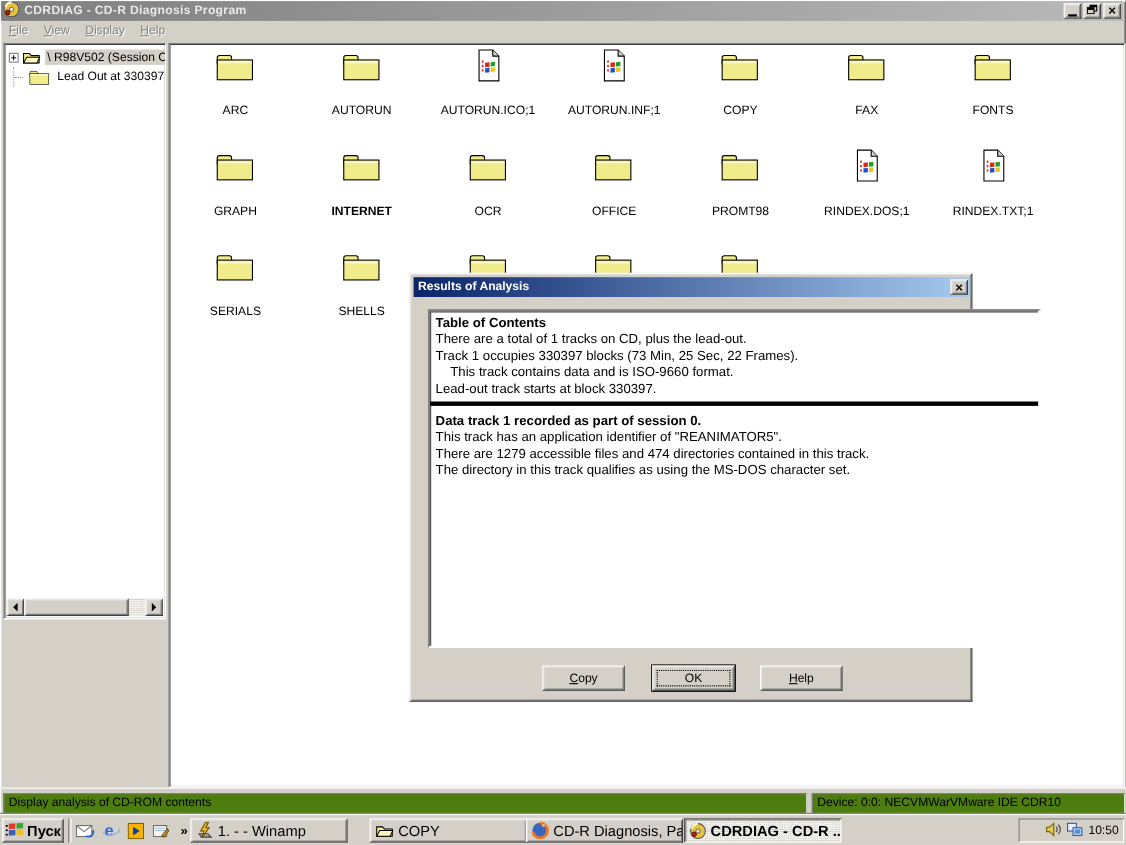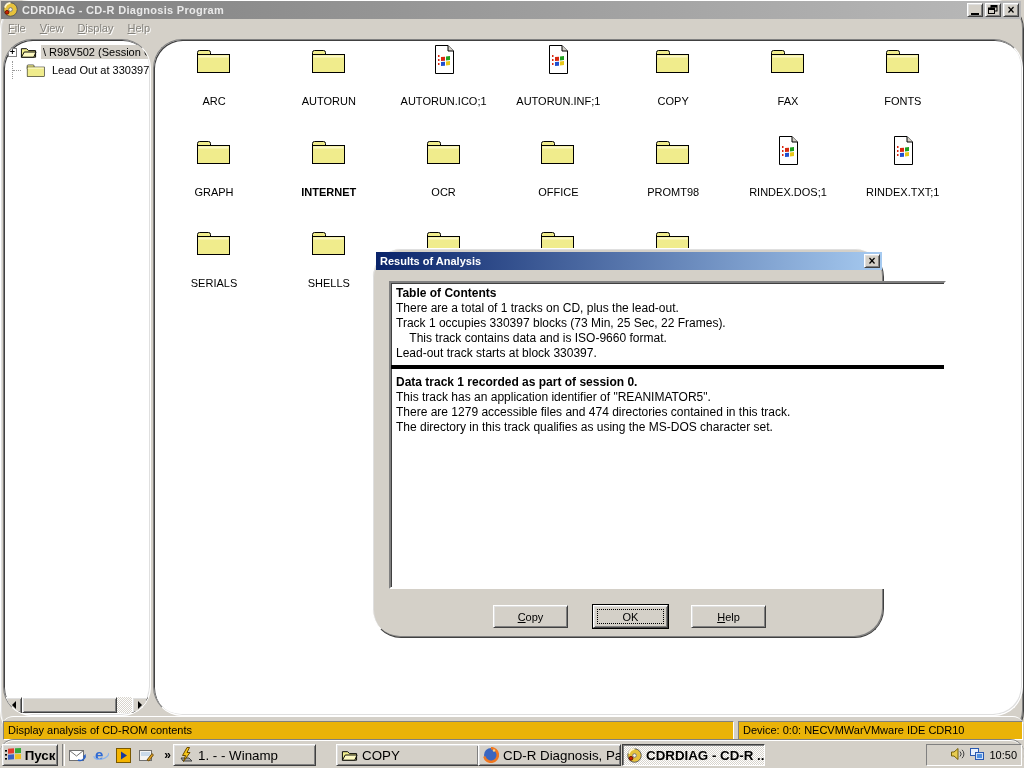--- a/index.html
+++ b/index.html
@@ -1,19 +1,19 @@
 <!DOCTYPE html>
 <html><head>
 <meta charset="utf-8">
 <style>
   * { margin:0; padding:0; box-sizing:border-box; font-family:"Liberation Sans", sans-serif; }
   html,body { width:1024px; height:768px; }
   body { position:relative; background:#d4d0c8; overflow:hidden; font-size:11px; color:#000; }
 
-  .abs { position:absolute;border-radius:29px; }
+  .abs { position:absolute; }
 
   
   .bevel-out { border:1px solid; border-color:#ffffff #404040 #404040 #ffffff;
                box-shadow: inset 1px 1px 0 #dfdfdf, inset -1px -1px 0 #808080; background:#d4d0c8; }
   .bevel-in  { border:1px solid; border-color:#808080 #ffffff #ffffff #808080;
                box-shadow: inset 1px 1px 0 #404040, inset -1px -1px 0 #dfdfdf; }
   .sunken1   { border:1px solid; border-color:#808080 #ffffff #ffffff #808080; }
 
   
   #app-window { left:0; top:0; width:1024px; height:740px; }
@@ -24,21 +24,21 @@
   .cap-btn { width:16px; height:14px; display:flex; align-items:center; justify-content:center; position:relative; }
   .cap-btns { margin-left:auto; display:flex; gap:2px; }
   .glyph-min { width:8px; height:2px; background:#000; margin-top:7px; }
   .glyph-x { font-weight:bold; font-size:12px; line-height:10px; }
 
   
   #menubar { left:2px; top:21px; width:1020px; height:17px; display:flex; align-items:center; }
   .menu-item { padding:2px 7px; color:#84827c; text-shadow:1px 1px 0 #fff; }
 
   
-  #tree-panel { left:2px; top:38px; width:148px; height:677px; background:#fff; overflow:hidden; }
+  #tree-panel { left:2px; top:38px; width:148px; height:524px; background:#fff; overflow:hidden; }
   #tree-items { position:absolute; left:2px; top:3px; right:2px; }
   .tree-row { display:flex; align-items:center; height:18px; white-space:nowrap; }
   .plusbox { width:9px; height:9px; background:#fff; border:1px solid #808080; margin:0 3px 0 2px;
              display:inline-flex; align-items:center; justify-content:center; flex:0 0 auto; }
   .plusbox::before { content:'+'; font-size:9px; line-height:7px; font-weight:bold; }
   .tree-indent { width:14px; height:18px; border-left:1px dotted #9a9a9a; margin-left:6px; flex:0 0 auto;
                  position:relative; }
   .tree-indent::after { content:''; position:absolute; left:0; top:9px; width:8px; border-top:1px dotted #9a9a9a; }
   .tree-ico { margin-right:4px; flex:0 0 auto; display:inline-flex; }
   .tree-label { padding:1px 2px; }
@@ -72,21 +72,21 @@
   .dlg-divider { height:4px; background:#000; margin:4px -5px 6px -5px; }
   .dlg-btn { position:absolute; width:75px; height:23px; font-size:11px; color:#000;
              display:flex; align-items:center; justify-content:center; }
   #btn-copy { left:120px; top:356px; }
   #btn-ok   { left:220px; top:356px; box-shadow: inset 1px 1px 0 #dfdfdf, inset -1px -1px 0 #808080, 0 0 0 1px #000; }
   #btn-ok::after { content:''; position:absolute; inset:3px; border:1px dotted #000; }
   #btn-help { left:318px; top:356px; }
 
   
   #statusbar { left:0; top:715px; width:1024px; height:25px; background:#d4d0c8; border-top:1px solid #fff; }
-  .status-pane { position:absolute; top:4px; height:19px; padding:2px 4px; background:#eab308; overflow:hidden; white-space:nowrap; }
+  .status-pane { position:absolute; top:4px; height:19px; padding:2px 4px; background:#4d7c0f; overflow:hidden; white-space:nowrap; }
   #status-left { left:2px; width:731px; }
   #status-right { left:737px; width:285px; }
 
   
   #taskbar { left:0; top:740px; width:1024px; height:28px; background:#d4d0c8; border-top:1px solid #fff;
              box-shadow:0 -1px 0 #808080; }
   #start-btn { position:absolute; left:2px; top:3px; width:56px; height:22px; display:flex; align-items:center;
                justify-content:center; gap:3px; font-weight:bold; }
   .tb-sep { position:absolute; top:3px; height:22px; width:3px; border-left:1px solid #808080; border-right:1px solid #fff; }
   .ql-icon { position:absolute; top:5px; width:19px; height:18px; display:flex; align-items:center; justify-content:center; }

